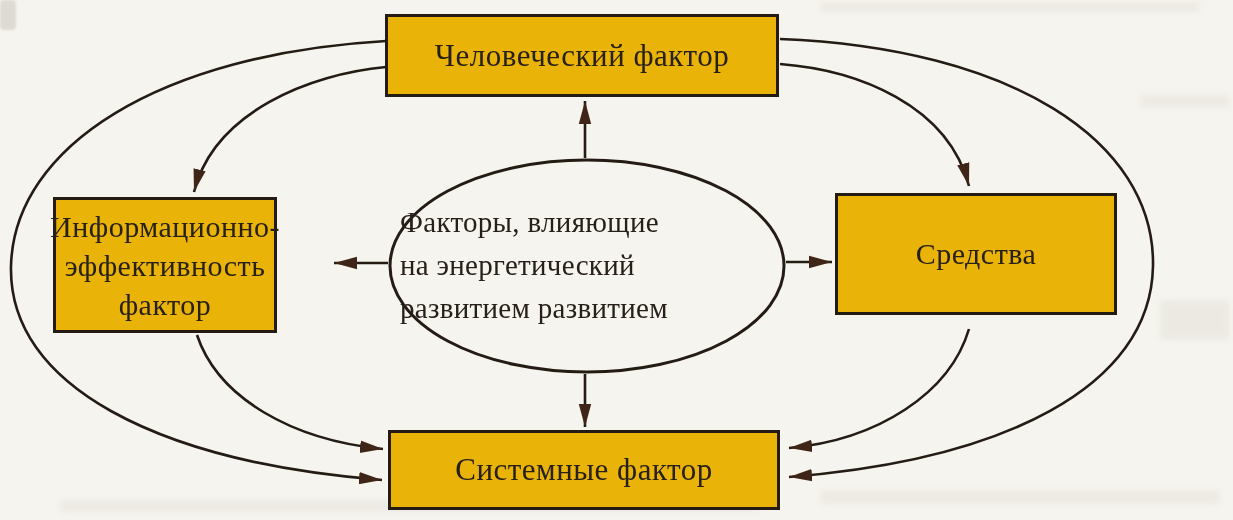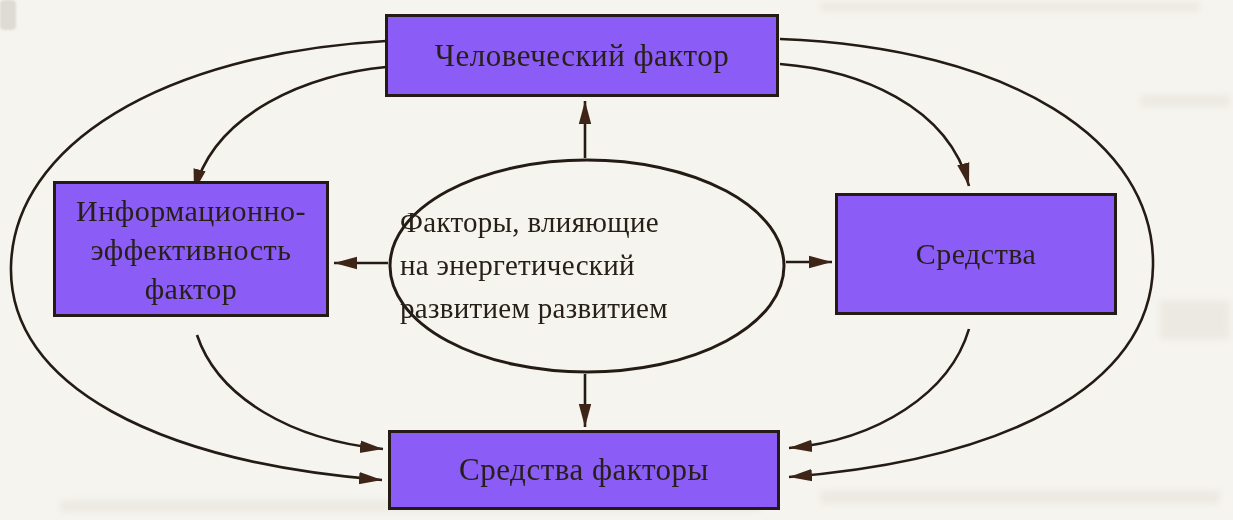--- a/index.html
+++ b/index.html
@@ -26,34 +26,34 @@
     pointer-events: none;
   }
   #arrows {
     position: absolute;
     left: 0; top: 0;
     width: 1233px; height: 520px;
   }
   .node {
     position: absolute;
     border: 3px solid #241b15;
-    background: #8b5cf6;
+    background: #eab308;
     display: flex;
     flex-direction: column;
     align-items: center;
     justify-content: center;
     text-align: center;
     box-sizing: border-box;
   }
   .node .line {
     white-space: nowrap;
     letter-spacing: 0.5px;
   }
   #node-top    { left: 385px; top: 14px;  width: 394px; height: 83px;  font-size: 31px; }
-  #node-left   { left: 53px;  top: 181px; width: 276px; height: 136px; font-size: 30px; line-height: 39px; }
+  #node-left   { left: 53px;  top: 197px; width: 224px; height: 136px; font-size: 30px; line-height: 39px; }
   #node-right  { left: 835px; top: 193px; width: 282px; height: 122px; font-size: 30px; line-height: 42px; }
   #node-bottom { left: 388px; top: 430px; width: 392px; height: 80px;  font-size: 31px; }
   #center-label {
     position: absolute;
     left: 400px; top: 201px;
     width: 374px;
     text-align: left;
     font-size: 29px;
     line-height: 43px;
   }
@@ -102,21 +102,21 @@
     <div class="line">Информационно-</div>
     <div class="line">эффективность</div>
     <div class="line">фактор</div>
   </div>
 
   <div class="node" id="node-right">
     <div class="line">Средства</div>
   </div>
 
   <div class="node" id="node-bottom">
-    <div class="line">Средства факторы</div>
+    <div class="line">Системные фактор</div>
   </div>
 
   <div id="center-label">
     <div class="line">Факторы, влияющие</div>
     <div class="line">на энергетический</div>
     <div class="line">развитием развитием</div>
   </div>
 
 </div>
 

